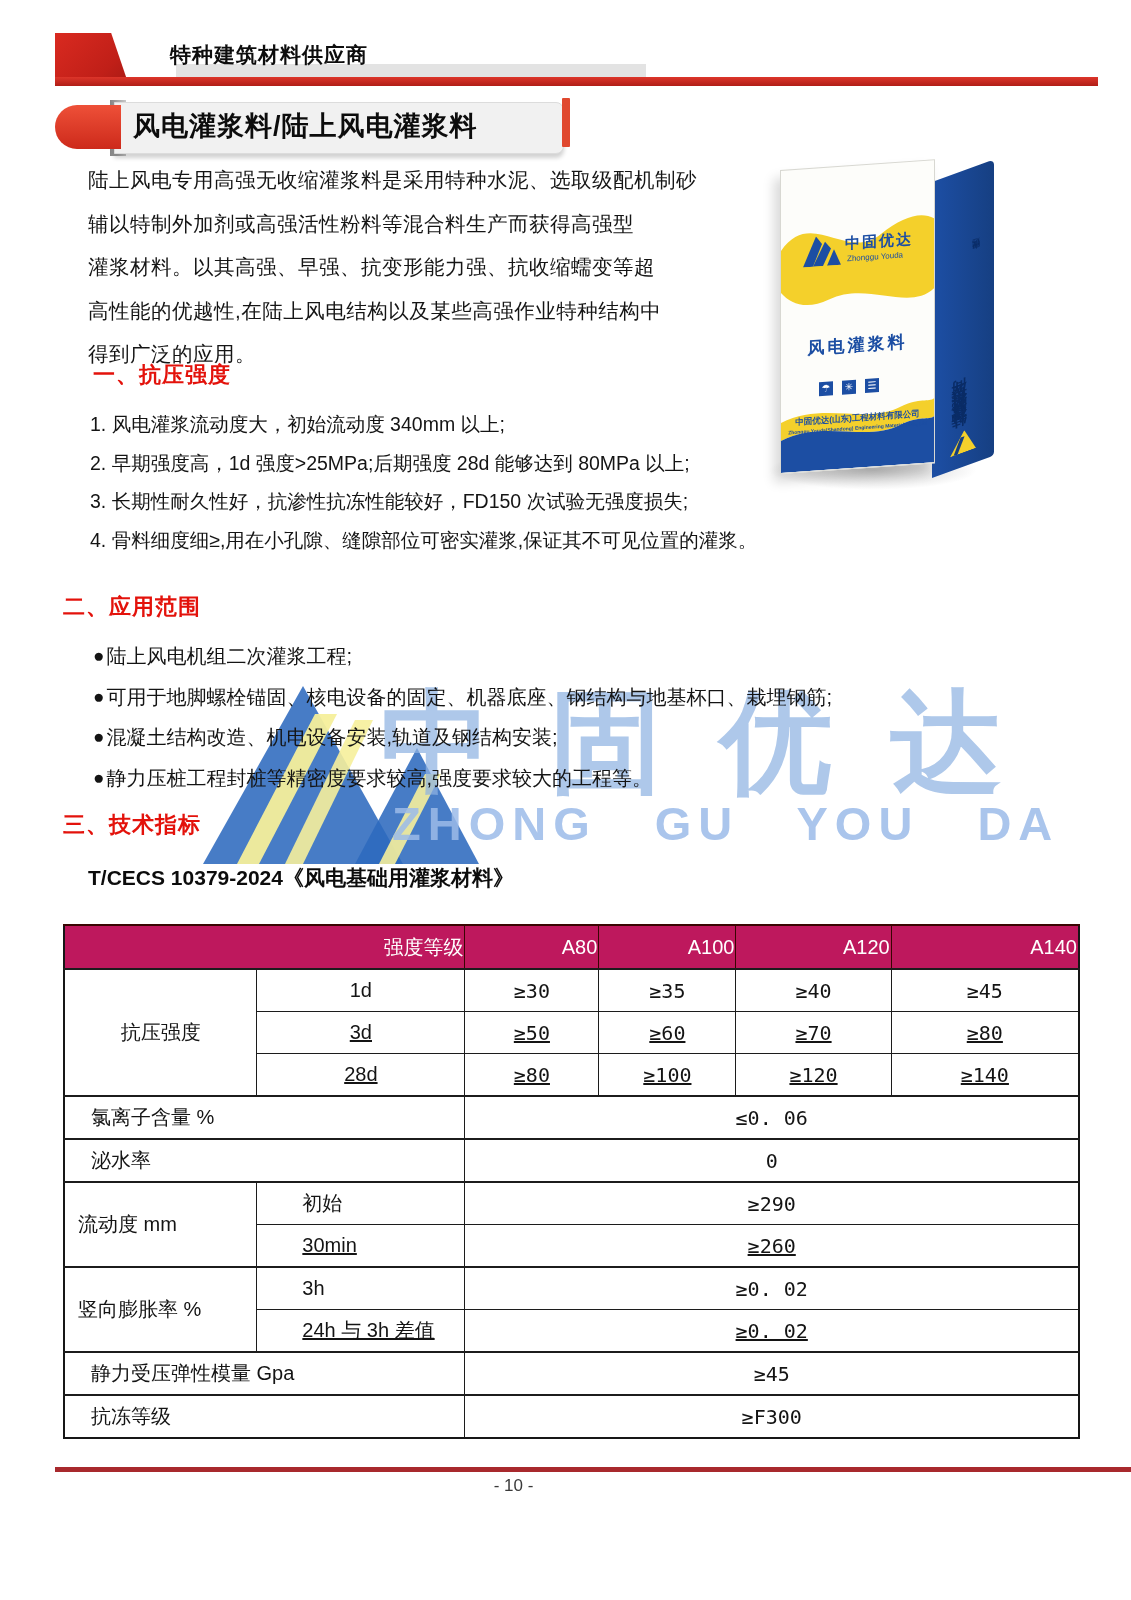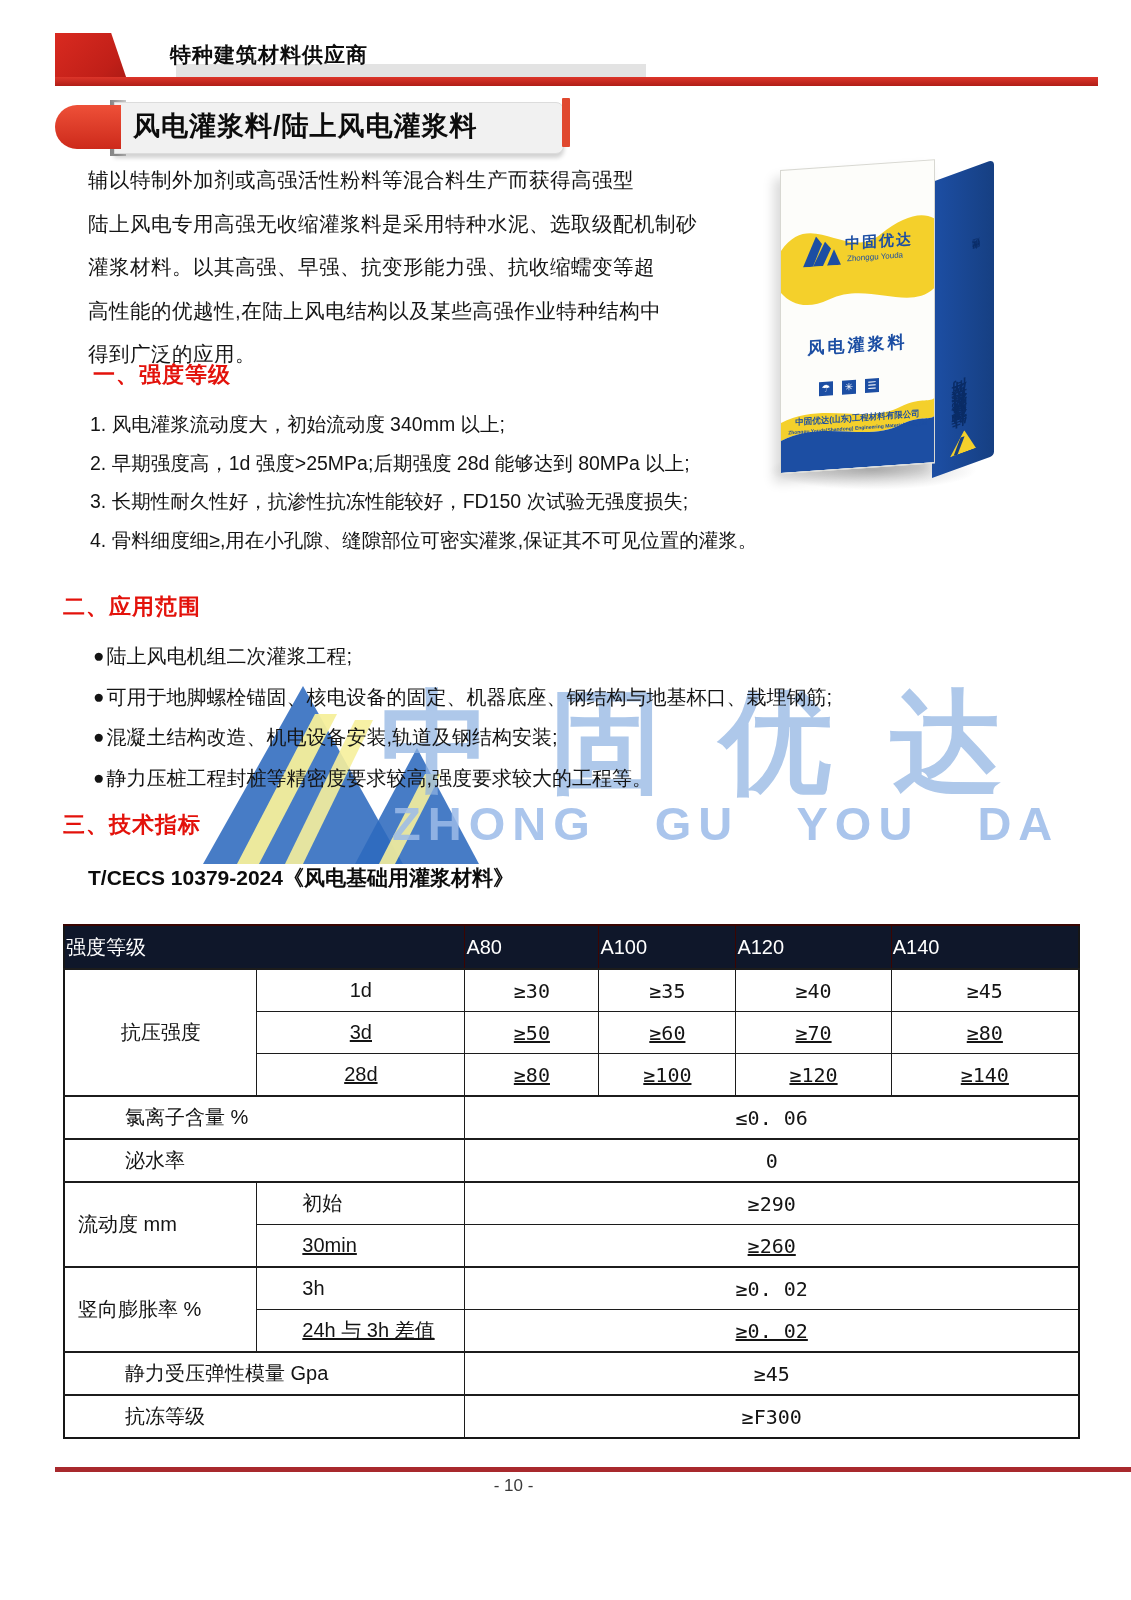--- a/index.html
+++ b/index.html
@@ -52,24 +52,24 @@
 
   
   .std{left:88px;top:864px;font-size:21px;font-weight:bold;color:#0c0c0c;}
 
   
   .spec{left:63px;top:924px;width:1017px;border-collapse:collapse;table-layout:fixed;
     font-size:20px;color:#141414;}
   .spec td{border:1px solid #1c1c1c;border-top-width:2px;height:39px;background:#fff;}
   .spec tr.thin td{border-top-width:1px;text-decoration:underline;}
   .spec{border:2px solid #161616;}
-  .spec td.hc{background:#0f172a;color:#ffffff;text-align:left;font-size:20px;height:40px;
+  .spec td.hc{background:#be185d;color:#ffffff;text-align:right;font-size:20px;height:40px;
     border-color:#3a0502;}
   .spec .cen{text-align:center;margin-top:15px;}
-  .spec .lab{padding-left:60px;}
+  .spec .lab{padding-left:26px;}
   .spec .grp{padding-left:13px;}
   .spec .sub{padding-left:45px;}
   .spec .val{text-align:center;font-family:"DejaVu Sans Mono","Liberation Mono",monospace;font-size:20px;}
 
   
   .foot-line{left:55px;top:1467px;width:1076px;height:5px;background:#a8292d;}
   .foot-num{left:0;top:1476px;width:1027px;text-align:center;font-size:17px;color:#3a3a3a;}
 
   
   .pbox{left:780px;top:160px;width:245px;height:335px;z-index:2;}
@@ -129,22 +129,22 @@
   <div class="abs hdr-bar"></div>
   <div class="abs hdr-tagline">特种建筑材料供应商</div>
 
   <div class="abs ban-spine"></div>
   <div class="abs ban-box"></div>
   <div class="abs ban-pill"></div>
   <div class="abs ban-tab"></div>
   <div class="abs ban-title">风电灌浆料/陆上风电灌浆料</div>
 
   <div class="abs intro">
+    <div>陆上风电专用高强无收缩灌浆料是采用特种水泥、选取级配机制砂</div>
     <div>辅以特制外加剂或高强活性粉料等混合料生产而获得高强型</div>
-    <div>陆上风电专用高强无收缩灌浆料是采用特种水泥、选取级配机制砂</div>
     <div>灌浆材料。以其高强、早强、抗变形能力强、抗收缩蠕变等超</div>
     <div>高性能的优越性,在陆上风电结构以及某些高强作业特种结构中</div>
     <div>得到广泛的应用。</div>
   </div>
 
   <div class="abs pbox">
     <div class="shadow"></div>
     <div class="side">
       <div class="vtxt">特种建筑材料供应商</div>
       <div class="vbrand">中固优达</div>
@@ -170,21 +170,21 @@
         <span>☂</span>
         <span>✳</span>
         <span>☰</span>
       </div>
       <div class="co-cn">中固优达(山东)工程材料有限公司</div>
       <div class="co-en">Zhonggu Youda(Shandong) Engineering Materials Co., Ltd</div>
       <div class="co-or">中国·山东</div>
     </div>
   </div>
 
-  <div class="abs sec-h" style="left:93px;top:360px;">一、强度等级</div>
+  <div class="abs sec-h" style="left:93px;top:360px;">一、抗压强度</div>
   <div class="abs features">
     <div>1. 风电灌浆流动度大，初始流动度 340mm 以上;</div>
     <div>2. 早期强度高，1d 强度&gt;25MPa;后期强度 28d 能够达到 80MPa 以上;</div>
     <div>3. 长期性耐久性好，抗渗性抗冻性能较好，FD150 次试验无强度损失;</div>
     <div>4. 骨料细度细≥,用在小孔隙、缝隙部位可密实灌浆,保证其不可见位置的灌浆。</div>
   </div>
 
   <div class="abs sec-h" style="left:63px;top:592px;">二、应用范围</div>
   <div class="abs apps">
     <div class="row">

